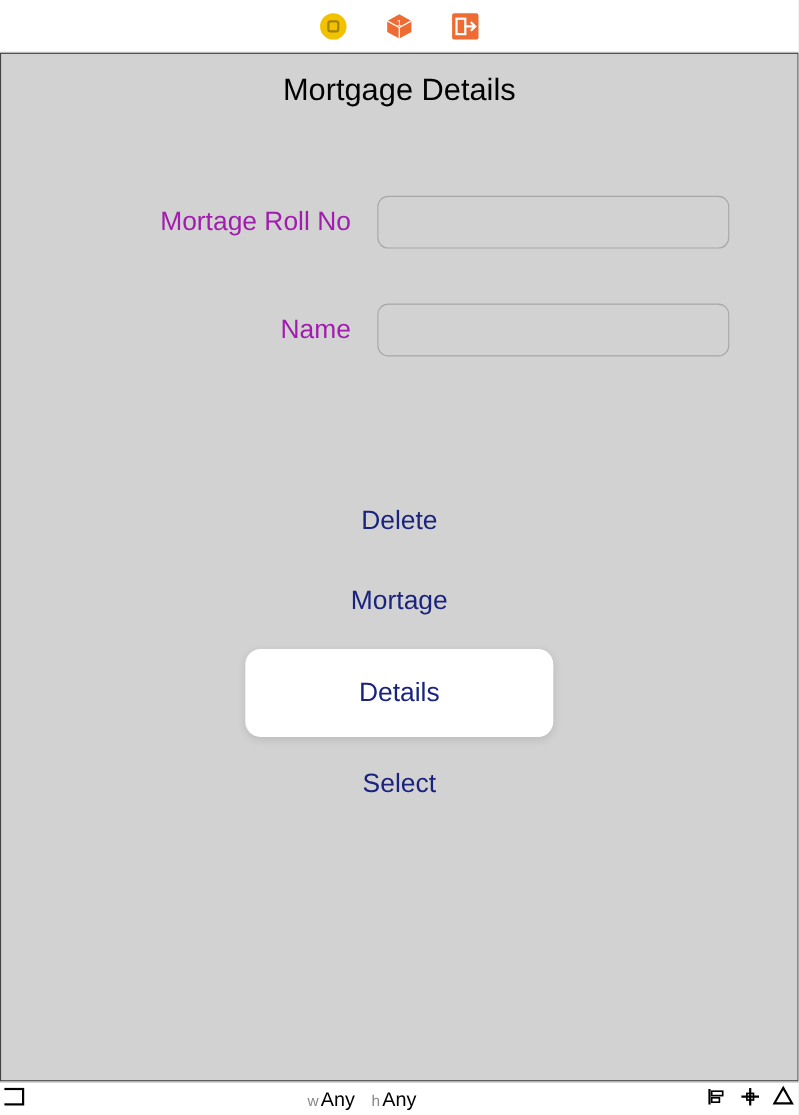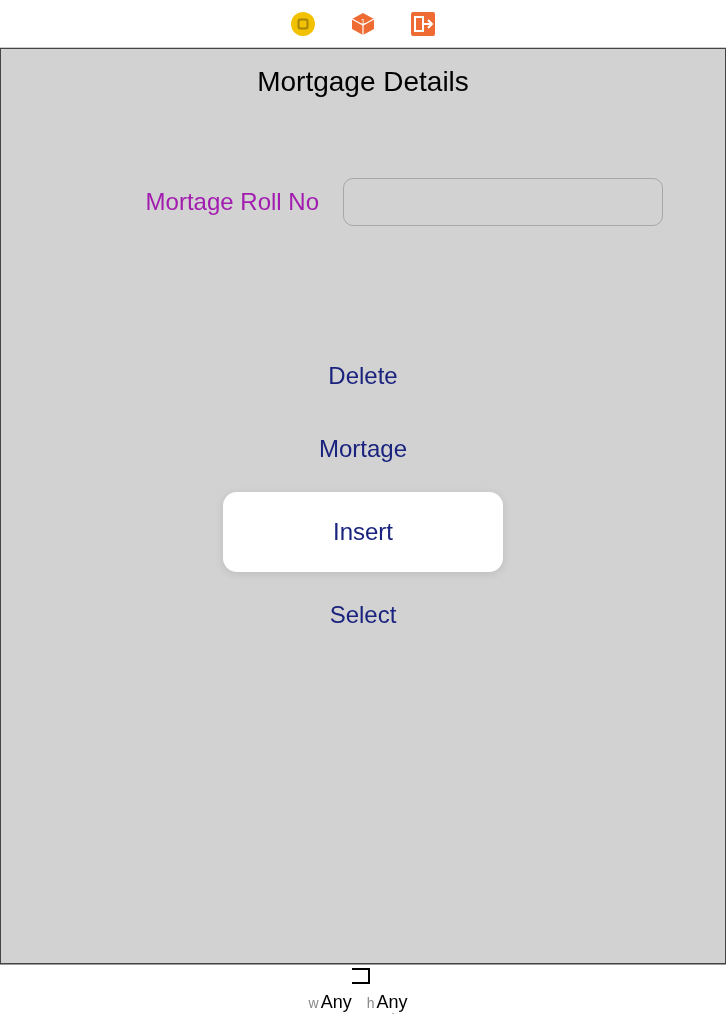--- a/index.html
+++ b/index.html
@@ -83,29 +83,28 @@
     border-radius: 14px;
     cursor: pointer;
   }
   .action-btn.selected {
     background: #fff;
     box-shadow: 0 2px 8px rgba(0,0,0,0.1);
     height: 80px;
   }
 
   .bottombar {
-    height: 50px;
+    height: 31px;
     background: #fff;
     border-top: 1px solid #999;
     display: flex;
     align-items: center;
     justify-content: space-between;
     padding: 0 4px;
     font-size: 18px;
-    flex-direction: column;
   }
   .bottombar .left-tools, .bottombar .right-tools {
     display: flex;
     align-items: center;
     gap: 10px;
   }
   .bottombar .center {
     flex: 1;
     text-align: center;
   }
@@ -150,25 +149,29 @@
 </div>
 
 <div class="canvas">
   <div class="page-title">Mortgage Details</div>
 
   <div class="form-row">
     <div class="form-label">Mortage Roll No</div>
     <input class="form-input" type="text" value="" style="">
   </div>
 
+  <div class="form-row">
+    <div class="form-label">Name</div>
+    <input class="form-input" type="text" value="" style="">
+  </div>
 
   <div class="button-stack">
     <button class="action-btn">Delete</button>
     <button class="action-btn">Mortage</button>
-    <button class="action-btn selected">Insert</button>
+    <button class="action-btn selected">Details</button>
     <button class="action-btn">Select</button>
   </div>
 </div>
 
 <div class="bottombar">
   <div class="left-tools">
     <span>
       <svg width="22" height="22" viewBox="0 0 22 22">
         <rect x="-3" y="4" width="20" height="14" fill="none" stroke="#000" stroke-width="2"></rect>
       </svg>

